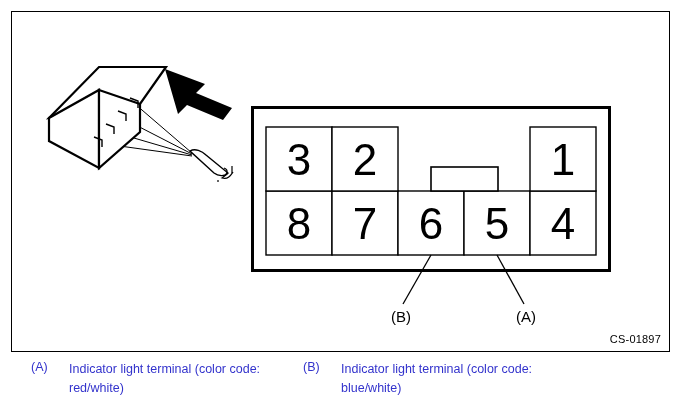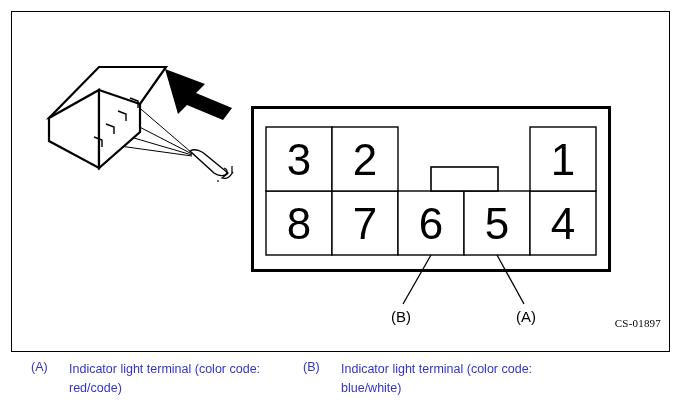--- a/index.html
+++ b/index.html
@@ -42,26 +42,25 @@
     left: 229px;
     top: 84px;
     width: 380px;
     height: 250px;
   }
 
   
   #drawing-number {
     position: absolute;
     right: 8px;
-    bottom: 22px;
+    bottom: 6px;
     font-size: 11px;
     color: #000000;
     letter-spacing: 0.2px;
     white-space: nowrap;
-    font-family: Liberation Serif, serif;
   }
 
   
   #legend {
     position: absolute;
     left: 11px;
     top: 360px;
     width: 659px;
     height: 48px;
     color: #3333cc;
@@ -174,19 +173,19 @@
       </g>
     </svg>
   </div>
 
   <div id="drawing-number">CS-01897</div>
 </div>
 
 <div id="legend">
   <div class="legend-entry entry-a">
     <span class="legend-key">(A)</span>
-    <span class="legend-text">Indicator light terminal (color code: red/code)</span>
+    <span class="legend-text">Indicator light terminal (color code: red/white)</span>
   </div>
   <div class="legend-entry entry-b">
     <span class="legend-key">(B)</span>
     <span class="legend-text">Indicator light terminal (color code: blue/white)</span>
   </div>
 </div>
 
 </body></html>

